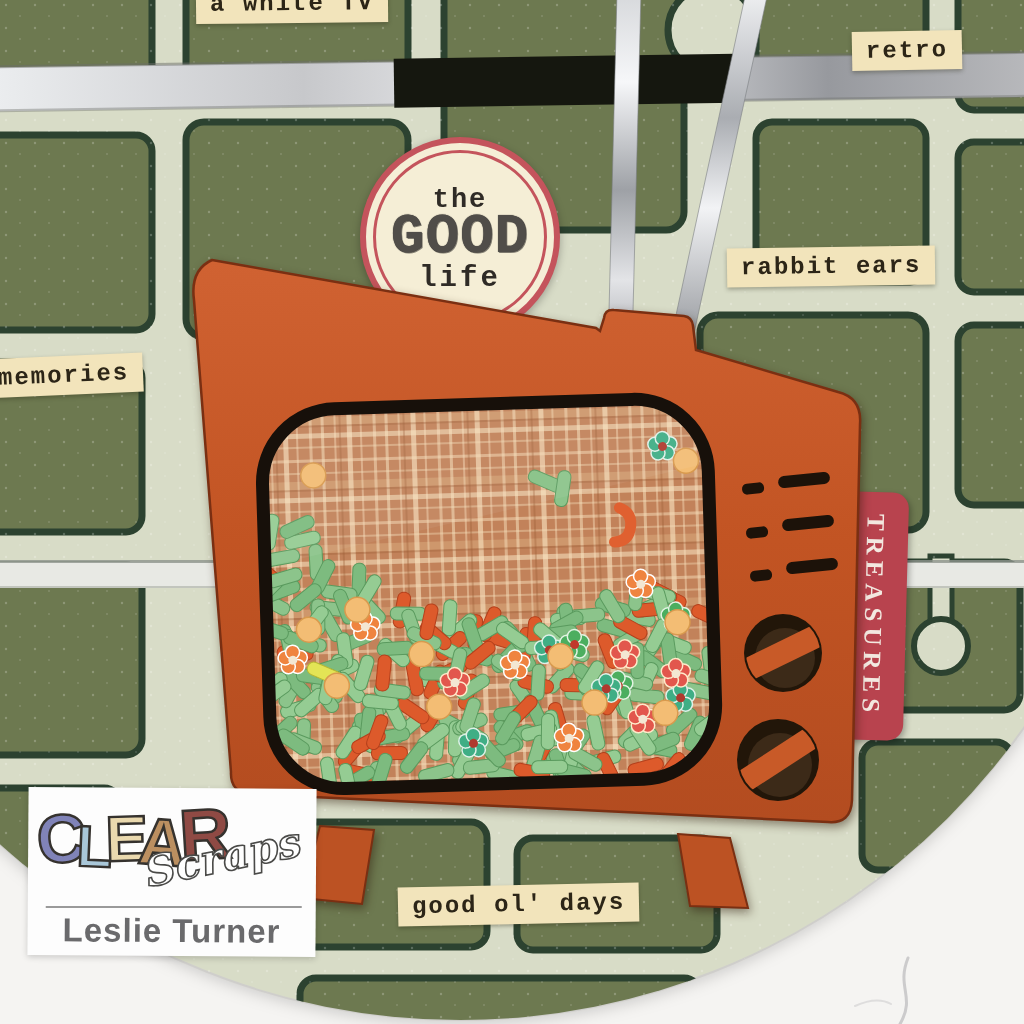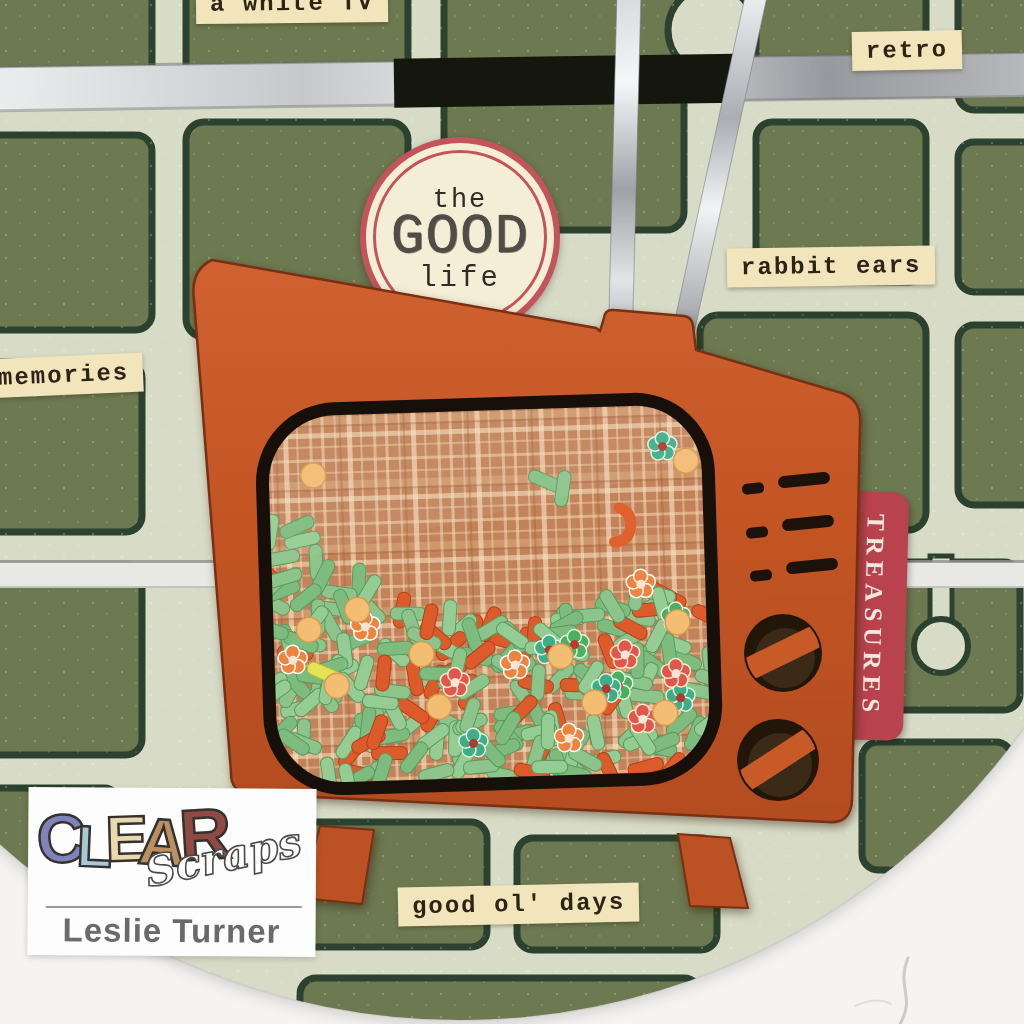--- a/index.html
+++ b/index.html
@@ -19,21 +19,21 @@
   .st-rabbit{left:727px;top:247px;transform:rotate(-.8deg);}
   .st-mem{left:-16px;top:356px;transform:rotate(-2.5deg);}
   .st-good{left:398px;top:885px;transform:rotate(-1.2deg);}
 
   
   .badge{position:absolute;z-index:2;left:360px;top:137px;width:200px;height:200px;
      border-radius:50%;background:var(--badge-bg,#f5eed6);
      border:6px solid var(--badge-ring,#c4545c);box-sizing:border-box;
      box-shadow:0 3px 8px rgba(0,0,0,.28);
      display:flex;flex-direction:column;align-items:center;justify-content:center;
-     font-family:"Liberation Mono",monospace;font-weight:normal;color:#2f2b26;text-align:center;}
+     font-family:"Liberation Mono",monospace;font-weight:bold;color:#2f2b26;text-align:center;}
   .badge::before{content:'';position:absolute;inset:7px;border:3px solid var(--badge-ring,#c4545c);
      border-radius:50%;}
   .badge .b1{font-size:27px;letter-spacing:2px;line-height:26px;margin-top:10px;}
   .badge .b2{font-size:56px;letter-spacing:1px;line-height:48px;color:#504d49;
      text-shadow:0 0 1px #2e2c29,1px 1px 0 rgba(46,44,41,.55);}
   .badge .b3{font-size:29px;letter-spacing:3px;line-height:36px;}
 
   
   .tab{position:absolute;z-index:3;left:840px;top:492px;width:66px;height:248px;
      background:var(--tab,#b8434e);border-radius:4px 16px 16px 4px;

